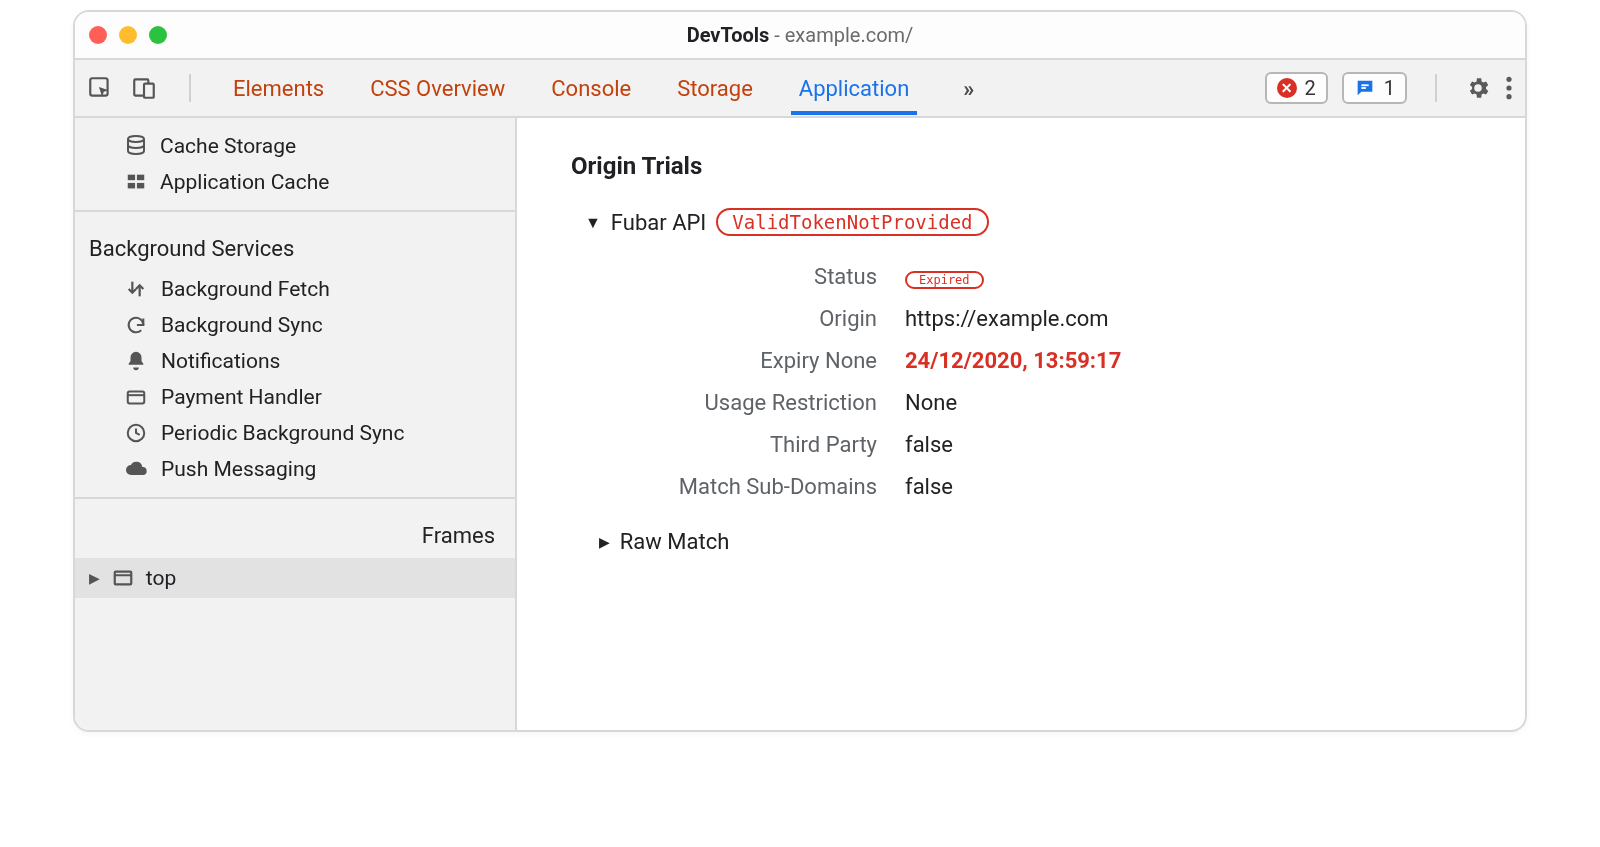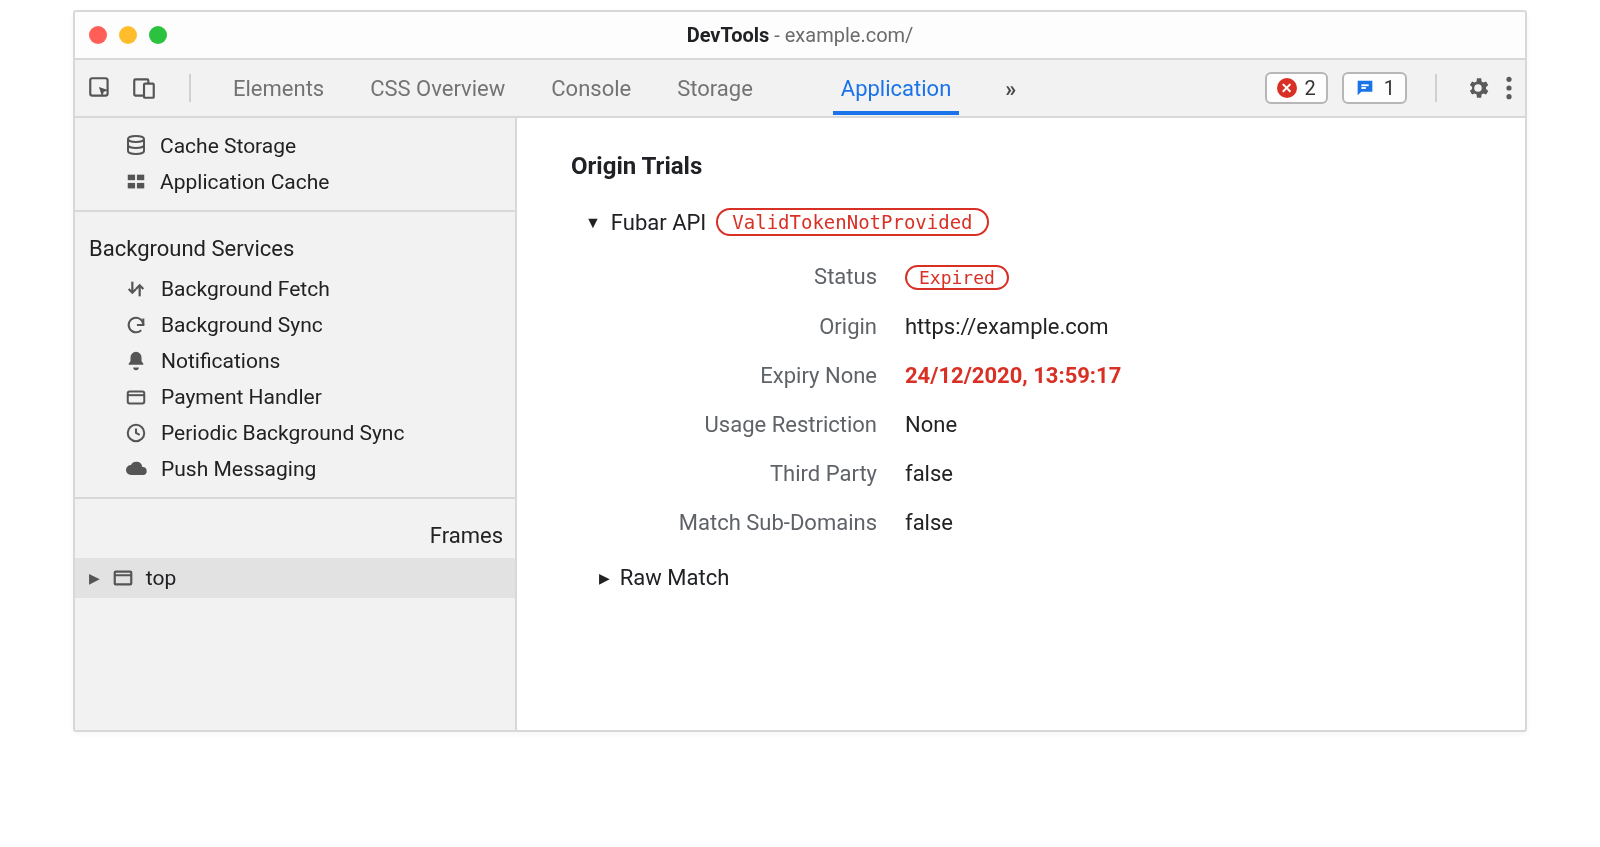--- a/index.html
+++ b/index.html
@@ -24,21 +24,21 @@
     color:var(--text);
     width:1600px;height:847px;
     position:relative;
     box-sizing:border-box;
     padding:10px 50px 0 50px;
   }
   .window{
     width:1450px;
     margin:0 auto;
     border:2px solid var(--light-border);
-    border-radius:3px;
+    border-radius:16px;
     overflow:hidden;
     background:#fff;
     box-shadow:0 2px 6px rgba(0,0,0,0.04);
   }
   .titlebar{
     display:flex;align-items:center;
     height:46px;
     border-bottom:2px solid var(--light-border);
     background:#fdfdfd;
     padding:0 14px;
@@ -61,26 +61,26 @@
     background:var(--toolbar-bg);
     border-bottom:2px solid var(--light-border);
     padding:0 12px;
   }
   .tb-left{display:flex;align-items:center;gap:18px;}
   .tb-icon{width:26px;height:26px;display:flex;align-items:center;justify-content:center;color:#555;}
   .vsep{width:2px;height:28px;background:#d0d0d0;margin:0 14px;}
   .tabs{display:flex;align-items:stretch;gap:42px;margin-left:8px;flex:0 0 auto;}
   .tab{
     display:flex;align-items:center;
-    color:#737373;font-size:22px;
+    color:#c2410c;font-size:22px;
     padding:0 2px;
     position:relative;
     cursor:default;
   }
-  .tab.active{color:var(--accent);margin-left:42px;}
+  .tab.active{color:var(--accent);}
   .tab.active::after{
     content:"";position:absolute;left:-6px;right:-6px;bottom:-14px;height:4px;background:var(--accent);
   }
   .tb-overflow{margin-left:34px;color:#4a4a4a;font-size:22px;font-weight:700;}
   .tb-right{margin-left:auto;display:flex;align-items:center;gap:14px;}
   .chip{
     display:flex;align-items:center;gap:8px;
     border:2px solid var(--chip-stroke);
     border-radius:6px;
     padding:2px 10px;
@@ -104,21 +104,21 @@
     display:flex;flex-direction:column;
   }
   .side-group{padding:6px 0 10px 0;border-bottom:2px solid var(--light-border);}
   .side-item{
     display:flex;align-items:center;gap:12px;
     padding:6px 12px 6px 48px;
     font-size:21px;color:#222;
   }
   .side-item.indent{padding-left:48px;gap:11px;}
   .side-header{
-    padding:18px 12px 10px 14px;
+    padding:18px 20px 10px 14px;
     font-size:22px;color:#222;
   }
   .side-icon{width:26px;display:flex;justify-content:center;color:#555;flex:0 0 26px;}
   .frames-item{
     display:flex;align-items:center;gap:10px;
     padding:8px 12px 8px 14px;
     background:#e2e2e2;
     font-size:21px;
   }
   .tri{font-size:14px;color:#555;}
@@ -129,22 +129,22 @@
     display:flex;align-items:center;gap:10px;margin:0 0 28px 20px;font-size:22px;
   }
   .trial-row .tri-down{font-size:16px;color:#222;}
   .pill{
     display:inline-flex;align-items:center;
     border:2px solid var(--red);color:var(--red);
     border-radius:18px;padding:1px 14px;
     font-family:ui-monospace,SFMono-Regular,Menlo,Consolas,monospace;
     font-size:19px;
   }
-  .pill.small{font-size:18px;padding:0 12px;}
-  .kv{display:grid;grid-template-columns:320px auto;row-gap:24px;margin-left:20px;font-size:22px;}
+  .pill.small{font-size:12px;padding:0 12px;}
+  .kv{display:grid;grid-template-columns:320px auto;row-gap:17px;margin-left:20px;font-size:22px;}
   .kv .k{color:var(--muted);text-align:right;padding-right:28px;}
   .kv .v{color:#222;}
   .kv .v.red{color:var(--red);font-weight:700;}
   .raw-token{margin:30px 0 0 34px;display:flex;align-items:center;gap:10px;font-size:22px;}
   .raw-token .tri-right{font-size:14px;color:#222;}
   svg{display:block;}
 </style>
 </head>
 <body>
 

